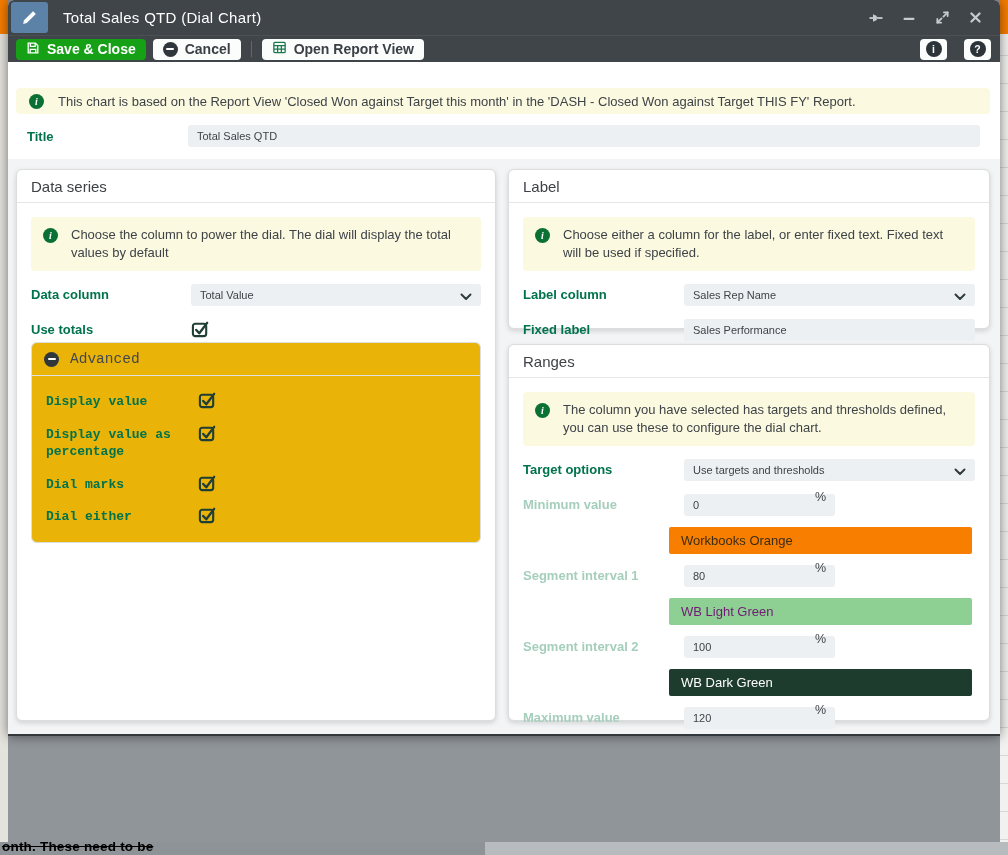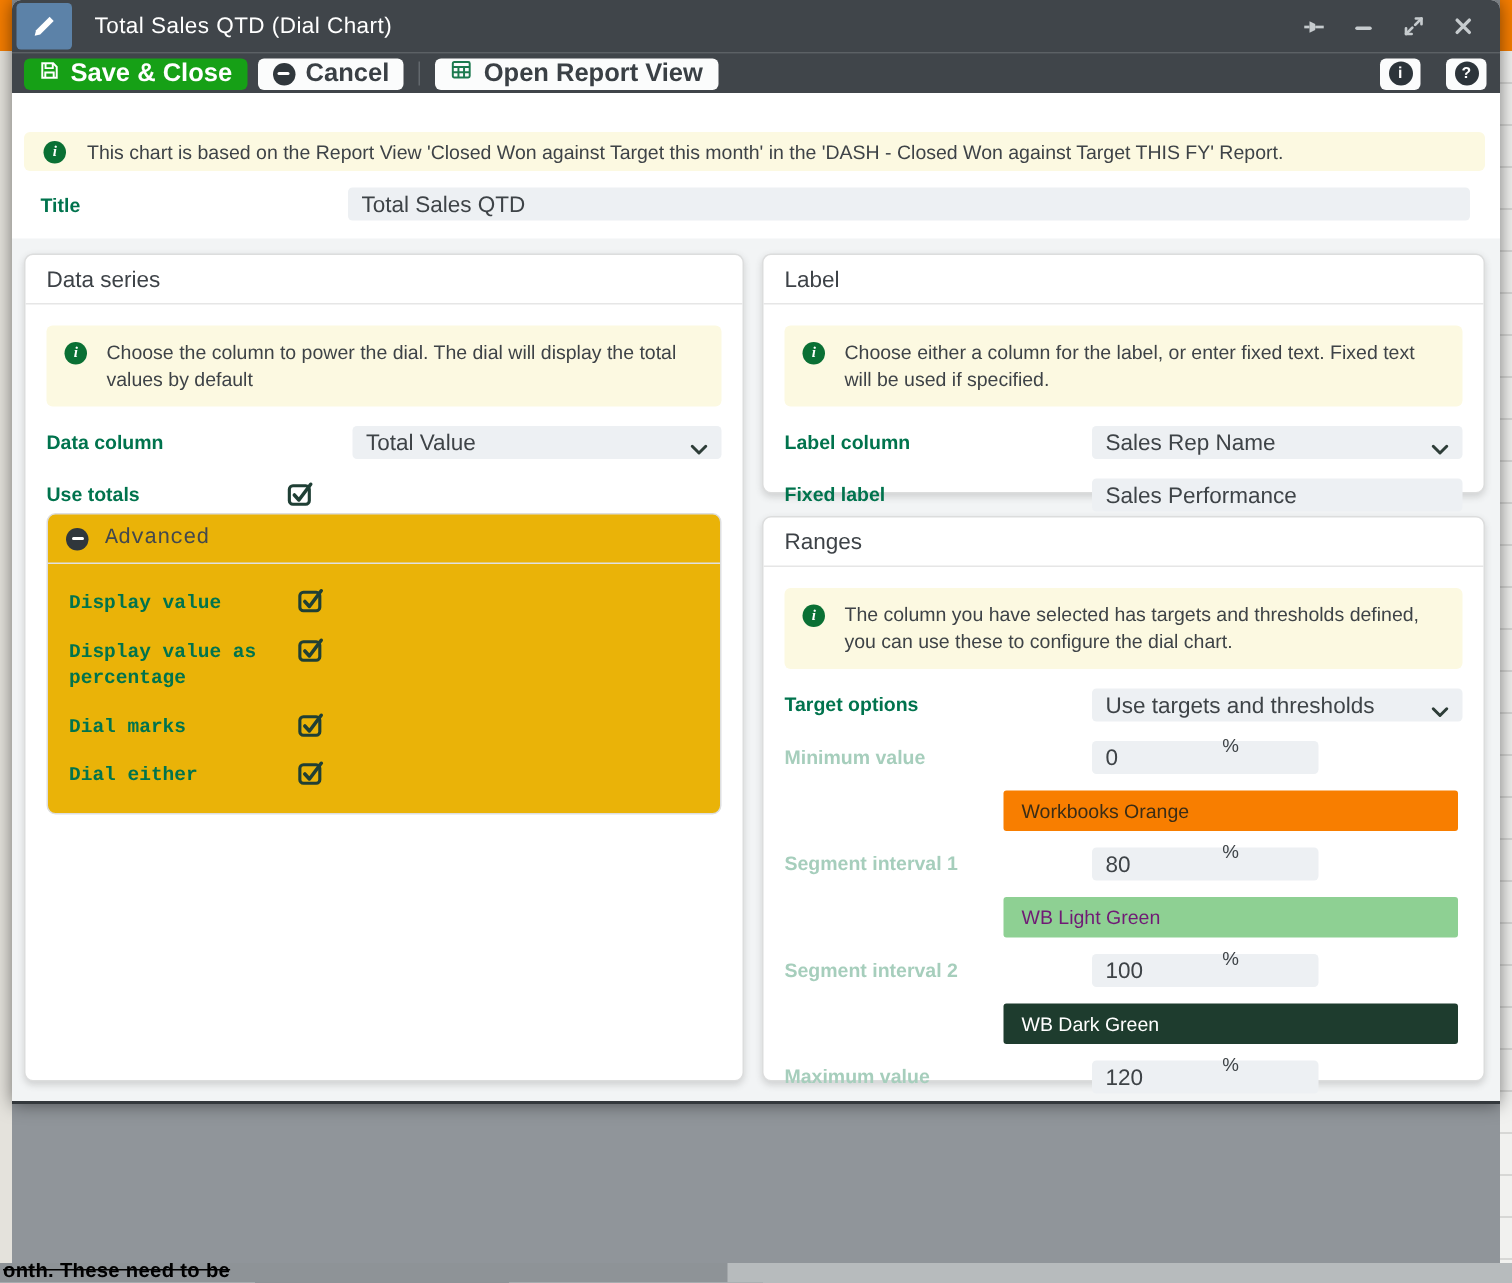--- a/index.html
+++ b/index.html
@@ -31,21 +31,21 @@
     display:flex; align-items:center; flex-shrink:0; }
   .app-icon { width:37px; height:31px; margin:2px 0 2px 3px; background:#5c82a8; border-radius:3px;
     display:flex; align-items:center; justify-content:center; }
   .win-title { color:#fff; font-size:15px; font-weight:500; margin-left:15px; letter-spacing:.3px; }
   .win-controls { margin-left:auto; display:flex; align-items:center; gap:15px; padding-right:16px; }
   .win-btn { width:18px; height:18px; display:flex; align-items:center; justify-content:center; cursor:pointer; }
 
   .toolbar { height:27px; background:#40454a; border-top:1px solid #4b5055;
     display:flex; align-items:center; padding-left:8px; gap:7px; flex-shrink:0; }
   .btn { height:21px; border-radius:4px; display:inline-flex; align-items:center; gap:7px;
-    padding:0 10px; font-size:17px; cursor:pointer; white-space:nowrap; }
+    padding:0 10px; font-size:14px; cursor:pointer; white-space:nowrap; }
   .btn-save { background:#16a016; color:#fff; font-weight:700; }
   .btn-light { background:#fbfcfc; color:#3a4045; font-weight:600; }
   .tb-sep { width:1px; height:16px; background:#62686d; margin:0 3px; }
   .toolbar-right { margin-left:auto; display:flex; gap:17px; padding-right:9px; }
   .pill { width:27px; height:21px; background:#fbfcfc; border-radius:4px;
     display:flex; align-items:center; justify-content:center; cursor:pointer; }
   .dark-circle { width:16px; height:16px; border-radius:50%; background:#2c343a; color:#fff;
     font-size:10.5px; font-weight:700; display:flex; align-items:center; justify-content:center; }
 
   .circle-minus { width:15px; height:15px; border-radius:50%; background:#30373c; position:relative; flex-shrink:0; }
@@ -56,22 +56,22 @@
     font-size:10px; font-weight:700; font-style:italic; display:flex; align-items:center; justify-content:center;
     flex-shrink:0; font-family:"Liberation Serif", serif; }
 
   
   .content-top { background:#fff; padding:26px 10px 12px 8px; }
   .banner { background:#fcf9e1; border-radius:4px; min-height:26px; display:flex; align-items:center;
     gap:14px; padding:4px 13px; font-size:13px; color:#3e4347; }
   .title-row { display:flex; align-items:center; margin:11px 10px 0 11px; }
   .field-label { color:#00734d; font-weight:700; font-size:13px; }
   .field-label.dim { color:#a6cebc; }
-  .input { background:#edf0f3; border-radius:3px; height:22px; font-size:15px; color:#3e4347;
-    display:flex; align-items:center; padding:0 9px;margin-left:44px; }
+  .input { background:#edf0f3; border-radius:3px; height:22px; font-size:11px; color:#3e4347;
+    display:flex; align-items:center; padding:0 9px; }
   .select { position:relative; cursor:pointer; }
   .select .chev { position:absolute; right:9px; top:7px; }
 
   .content-lower { background:#f2f4f5; flex:1; padding:10px 8px 0 8px; }
   .columns { display:flex; gap:12px; align-items:flex-start; }
   .panel { background:#fff; border:1px solid #dcdddd; border-radius:6px;
     box-shadow:0 2px 5px rgba(70,70,70,.20); }
   .panel-header { padding:8px 14px 7px; font-size:15px; color:#3d4247; border-bottom:1px solid #e6e6e6; }
   .panel-body { padding:14px; }
   .panel-left { width:480px; height:552px; }

